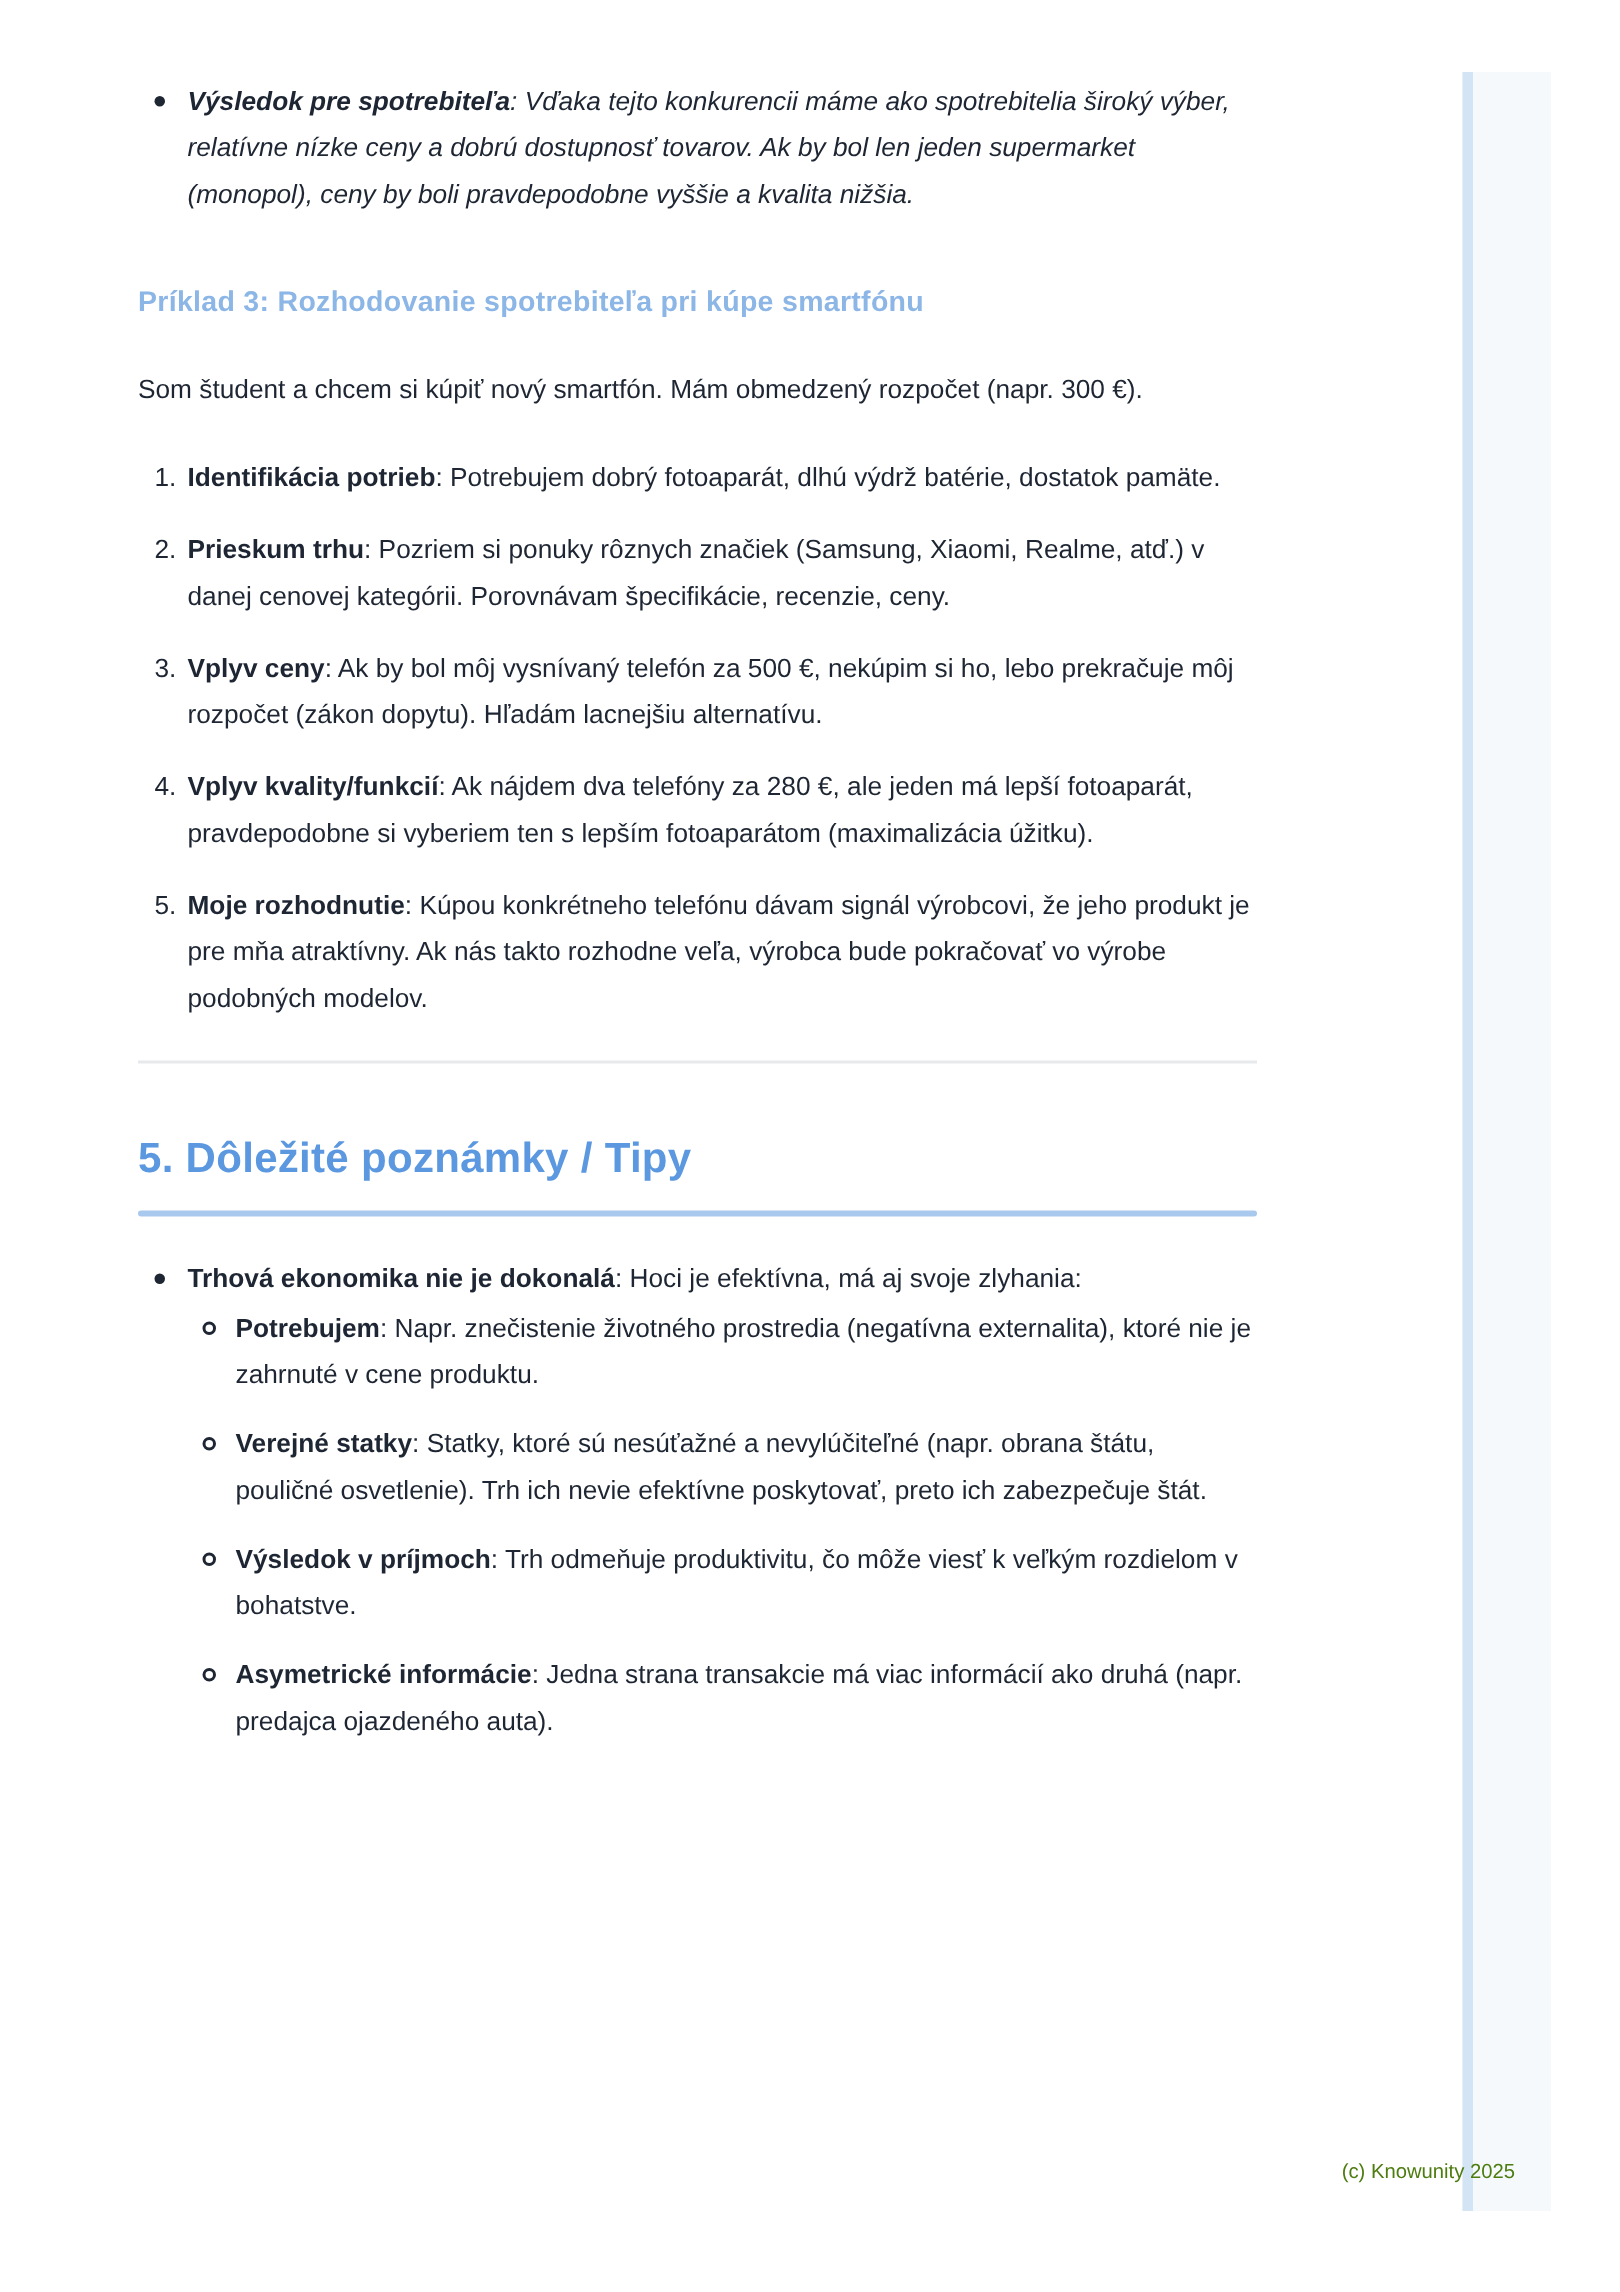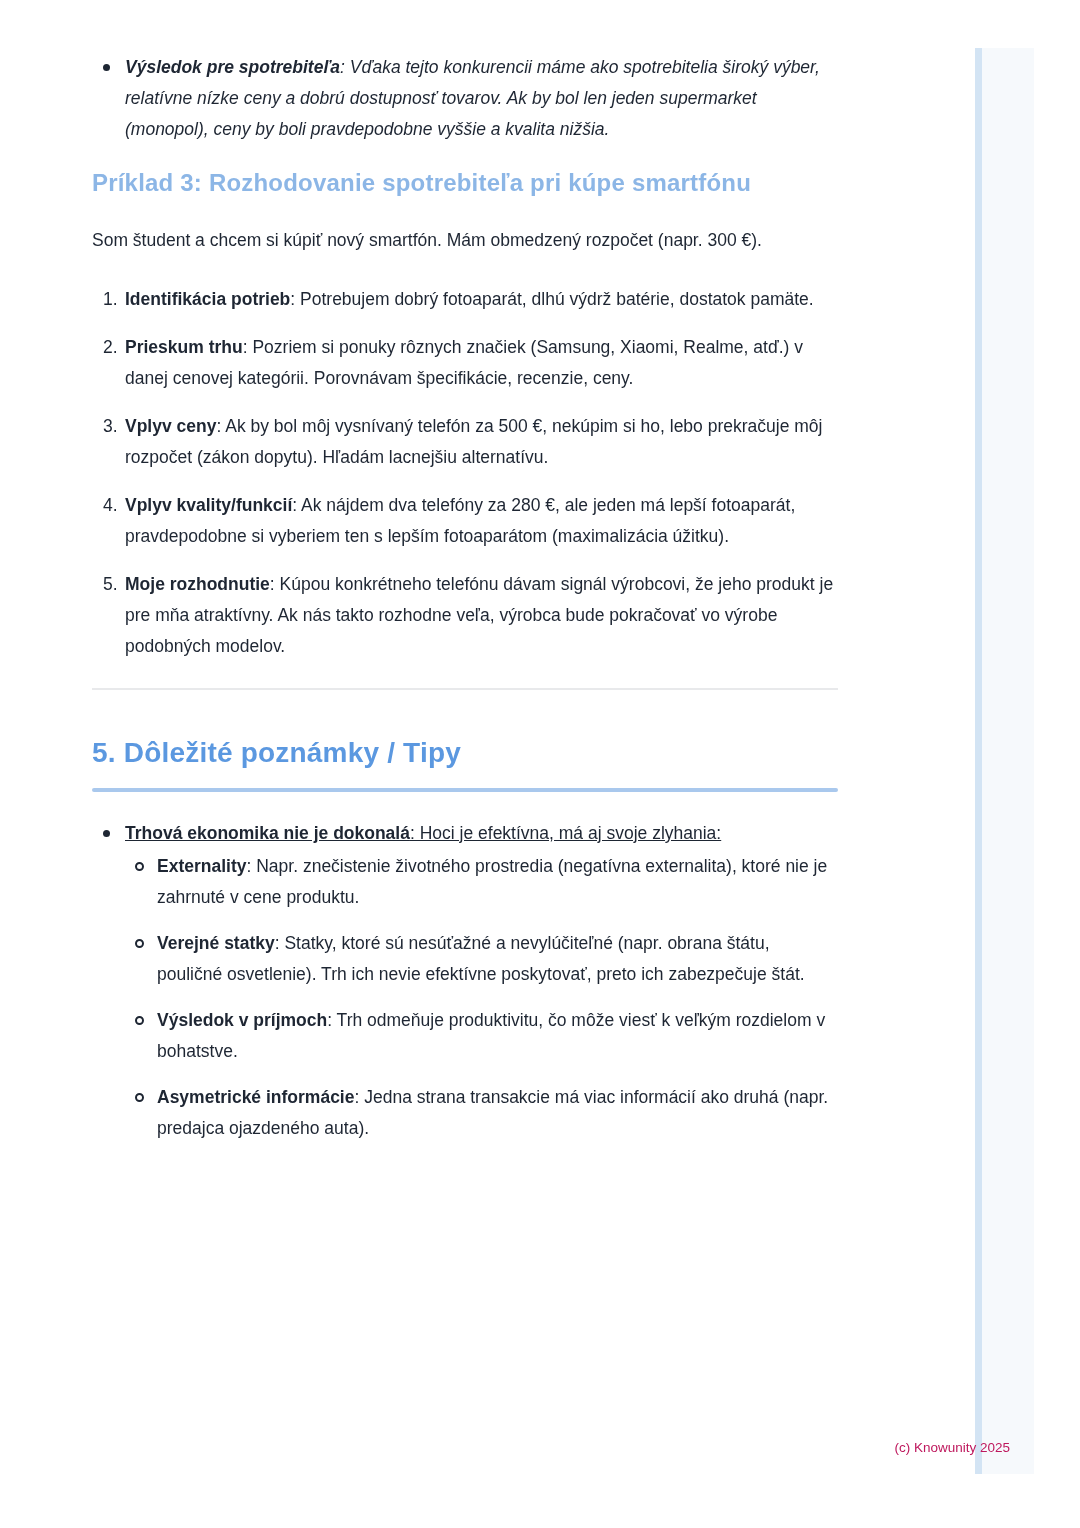--- a/index.html
+++ b/index.html
@@ -20,38 +20,38 @@
   .indent1{margin-left:11px;}
   .indent2{margin-left:43px;}
   .mk-col{flex:0 0 22px;display:flex;}
   .num-col{flex:0 0 22px;}
   .txt{flex:1 1 auto;margin:0;}
   .dot{width:7px;height:7px;border-radius:50%;background:#1e2633;margin-top:12px;}
   .circle{width:5px;height:5px;border-radius:50%;border:2px solid #1e2633;background:transparent;margin-top:11px;}
   .intro-sub{margin-top:8px;}
   .intro-main{font-style:italic;}
   h3.example-heading{
-    margin:19px 0 0;font-size:24px;line-height:37px;font-weight:700;
+    margin:38px 0 0;font-size:19px;line-height:37px;font-weight:700;
     color:#8cb6e6;letter-spacing:0.2px;
   }
   .para{margin-top:24px;}
   .steps{margin-top:28px;}
   .step + .step{margin-top:17px;}
   .divider{margin-top:26px;height:2px;background:#e8e9eb;}
   h2.tips-heading{
     margin:42px 0 0;font-size:28px;line-height:42px;font-weight:700;
     color:#5b98e0;letter-spacing:0.2px;
   }
   .underline{margin-top:14px;height:4px;background:#a9c8ed;border-radius:2px;}
-  .tips-lead{margin-top:26px;text-decoration:underline;}
+  .tips-lead{margin-top:26px;}
   .tips-sub-first{margin-top:2px;}
   .tips-sub + .tips-sub{margin-top:15px;}
   .footer{
     position:absolute;top:1440px;right:70px;
-    font-size:13.5px;line-height:16px;color:#be185d;z-index:5;
+    font-size:13.5px;line-height:16px;color:#4d7c0f;z-index:5;
   }
   .scroll-track{
     position:absolute;left:975px;top:48px;width:59px;height:1426px;
     background:#f6f9fc;z-index:1;
   }
   .scroll-thumb{
     position:absolute;left:0;top:0;width:7px;height:100%;
     background:#d3e4f4;
   }
 </style>
@@ -109,21 +109,21 @@
         <span class="dot"></span>
       </span>
     <p class="txt"><span class="term">Trhová ekonomika nie je dokonalá</span><span>: Hoci je efektívna, má aj svoje zlyhania:</span></p>
   </div>
 
   <div>
     <div class="row indent2 tips-sub tips-sub-first">
       <span class="mk-col">
           <span class="circle"></span>
         </span>
-      <p class="txt"><span class="term">Externality</span><span>: Napr. znečistenie životného prostredia (negatívna externalita), ktoré nie je zahrnuté v cene produktu.</span></p>
+      <p class="txt"><span class="term">Potrebujem</span><span>: Napr. znečistenie životného prostredia (negatívna externalita), ktoré nie je zahrnuté v cene produktu.</span></p>
     </div>
     <div class="row indent2 tips-sub">
       <span class="mk-col">
           <span class="circle"></span>
         </span>
       <p class="txt"><span class="term">Verejné statky</span><span>: Statky, ktoré sú nesúťažné a nevylúčiteľné (napr. obrana štátu, pouličné osvetlenie). Trh ich nevie efektívne poskytovať, preto ich zabezpečuje štát.</span></p>
     </div>
     <div class="row indent2 tips-sub">
       <span class="mk-col">
           <span class="circle"></span>

